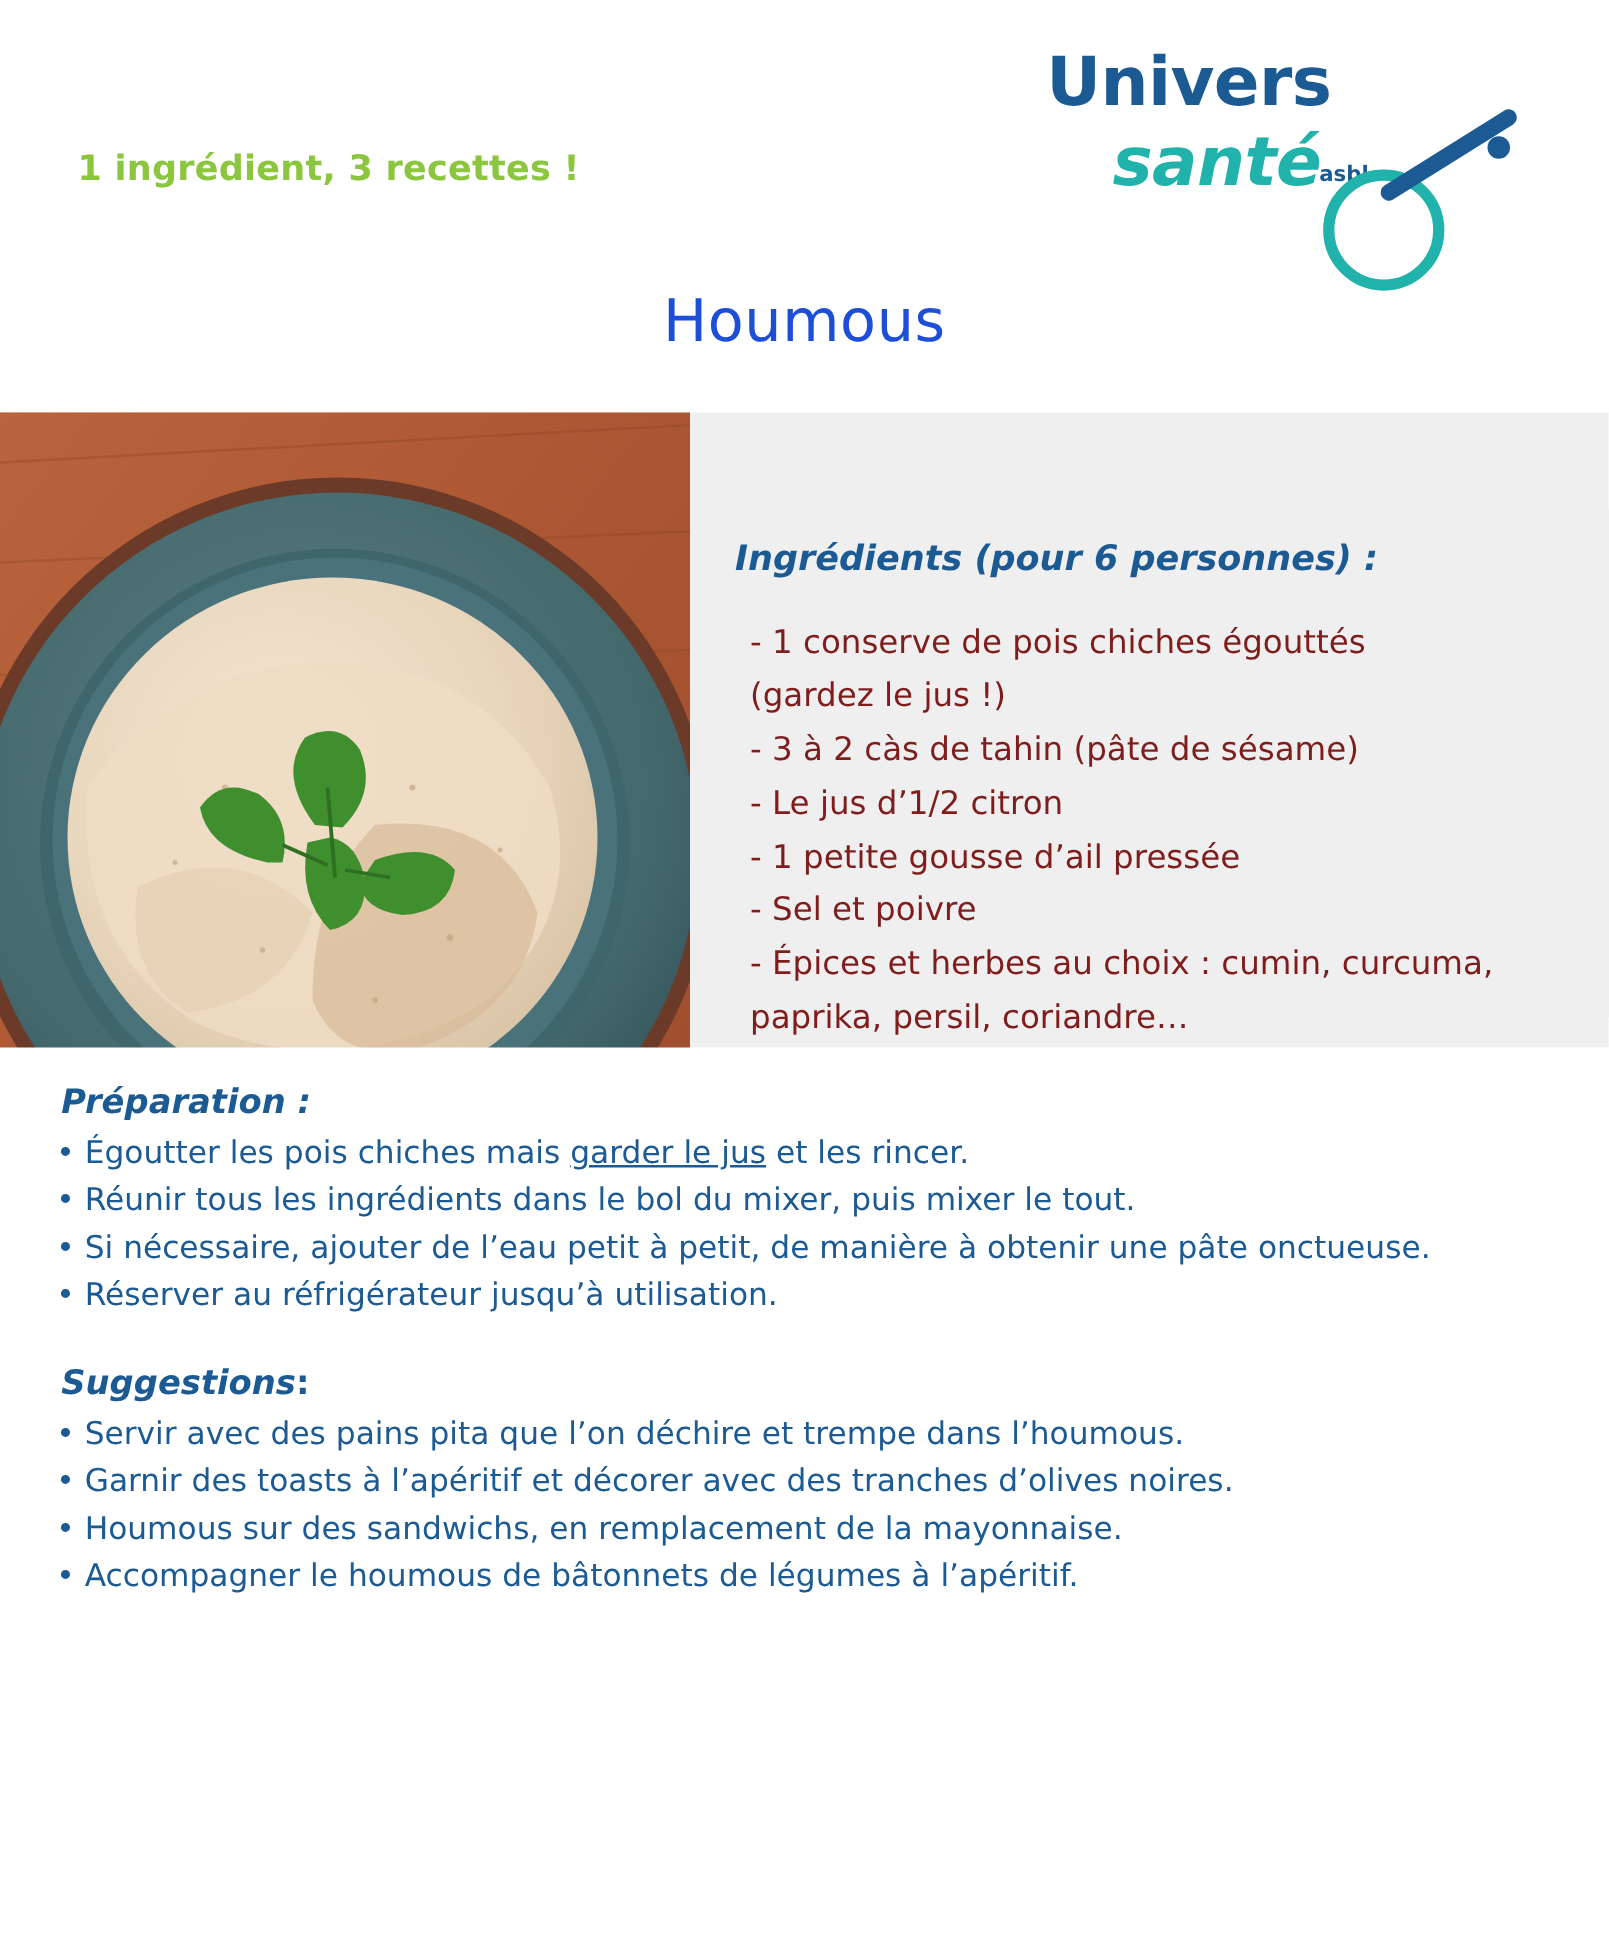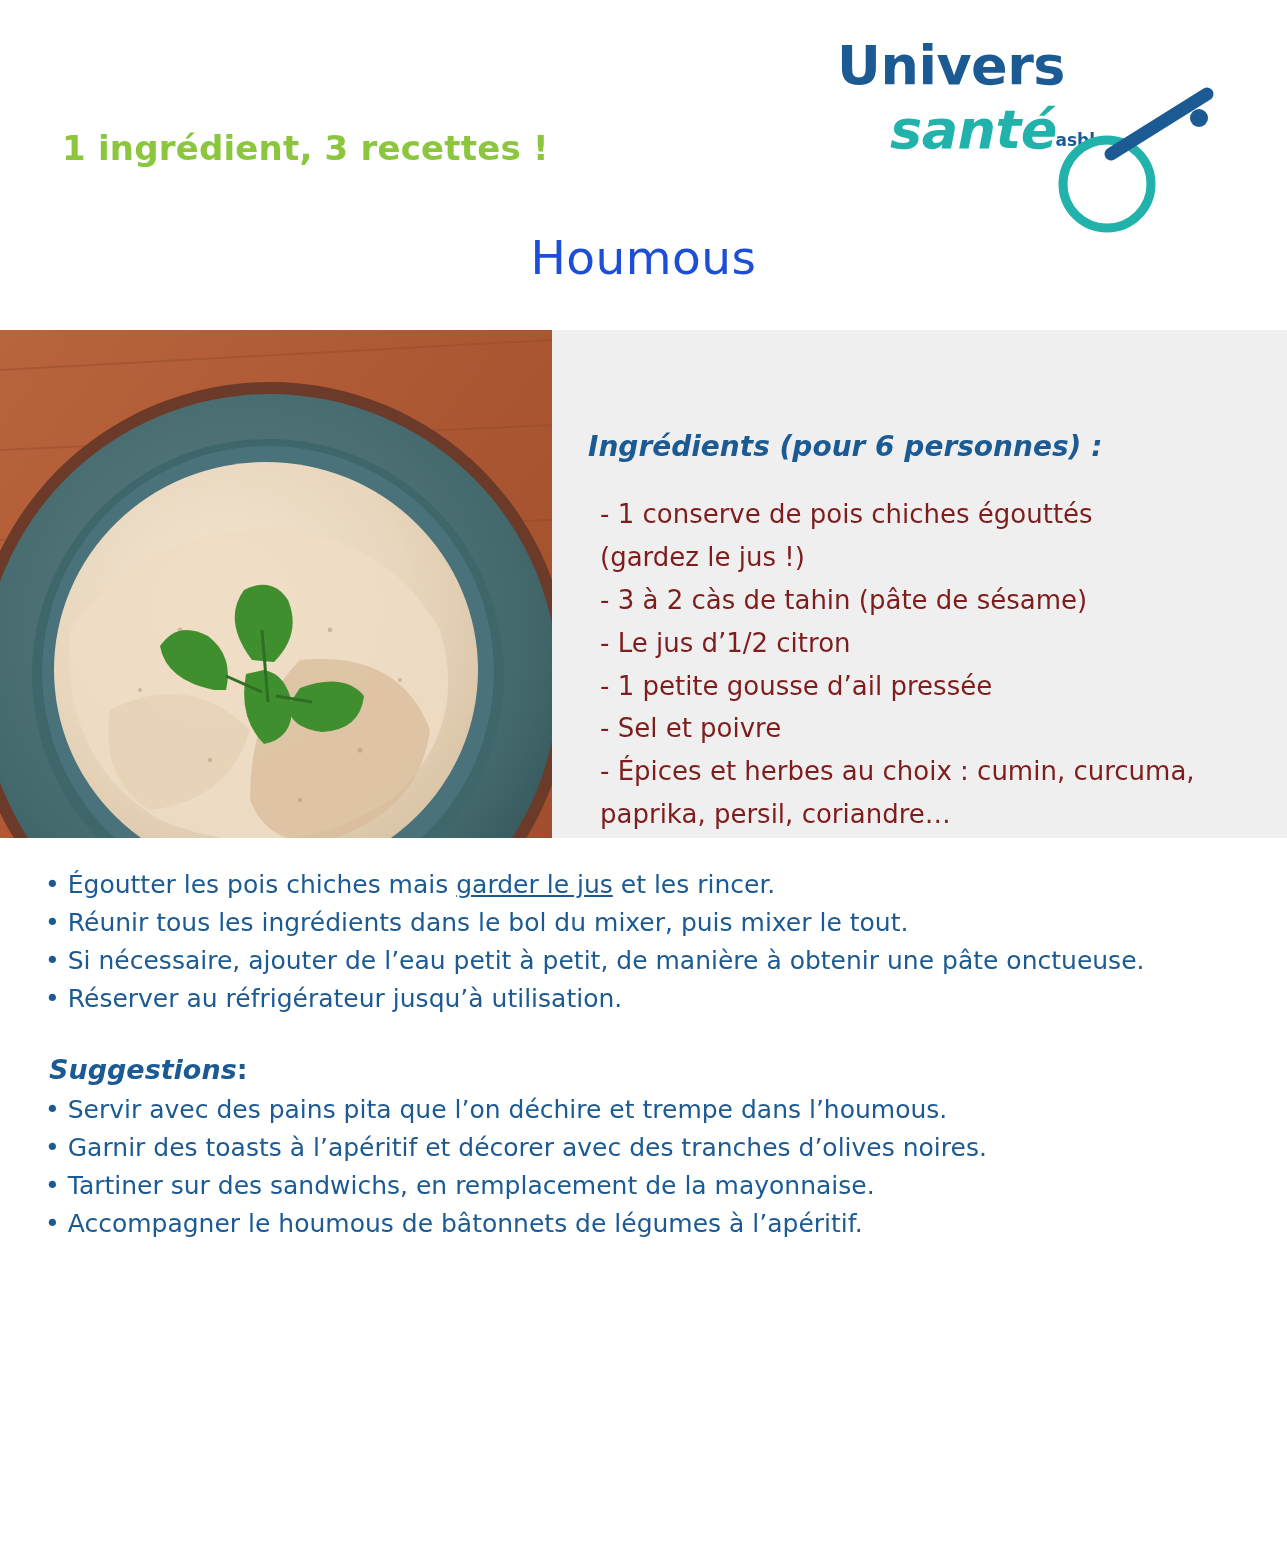--- a/index.html
+++ b/index.html
@@ -16,23 +16,23 @@
   }
 
   
   .header {
     position: relative;
     height: 330px;
   }
   .kicker {
     position: absolute;
     left: 62px;
-    top: 128px;
+    top: 118px;
     font-family: "DejaVu Sans", sans-serif;
-    font-size: 34px;
+    font-size: 28px;
     font-weight: bold;
     color: #8cc63e;
     letter-spacing: 0.2px;
   }
   .recipe-title {
     position: absolute;
     left: 0;
     right: 0;
     top: 230px;
     text-align: center;
@@ -261,20 +261,21 @@
       <li>- Sel et poivre</li>
       <li>- Épices et herbes au choix : cumin, curcuma,
 paprika, persil, coriandre…</li>
       <li>- Huile d’olive</li>
     </ul>
   </div>
 </div>
 
 <div class="bottom">
 
+  <div class="section-head">Préparation :</div>
   <ul class="steps">
     <li>
       <span class="bullet">•</span><span>Égoutter les pois chiches mais </span><span class="u">garder le jus</span><span> et les rincer.</span>
     </li>
     <li>
       <span class="bullet">•</span><span>Réunir tous les ingrédients dans le bol du mixer, puis mixer le tout.</span>
     </li>
     <li>
       <span class="bullet">•</span><span>Si nécessaire, ajouter de l’eau petit à petit, de manière à obtenir une pâte onctueuse.</span>
     </li>
@@ -287,19 +288,19 @@
 
   <div class="section-head"><span>Suggestions</span><span class="plain">:</span></div>
   <ul class="steps">
     <li>
       <span class="bullet">•</span><span>Servir avec des pains pita que l’on déchire et trempe dans l’houmous.</span>
     </li>
     <li>
       <span class="bullet">•</span><span>Garnir des toasts à l’apéritif et décorer avec des tranches d’olives noires.</span>
     </li>
     <li>
-      <span class="bullet">•</span><span>Tartiner sur des sandwichs, en remplacement de la mayonnaise.</span>
+      <span class="bullet">•</span><span>Houmous sur des sandwichs, en remplacement de la mayonnaise.</span>
     </li>
     <li>
       <span class="bullet">•</span><span>Accompagner le houmous de bâtonnets de légumes à l’apéritif.</span>
     </li>
   </ul>
 </div>
 
 </body></html>

